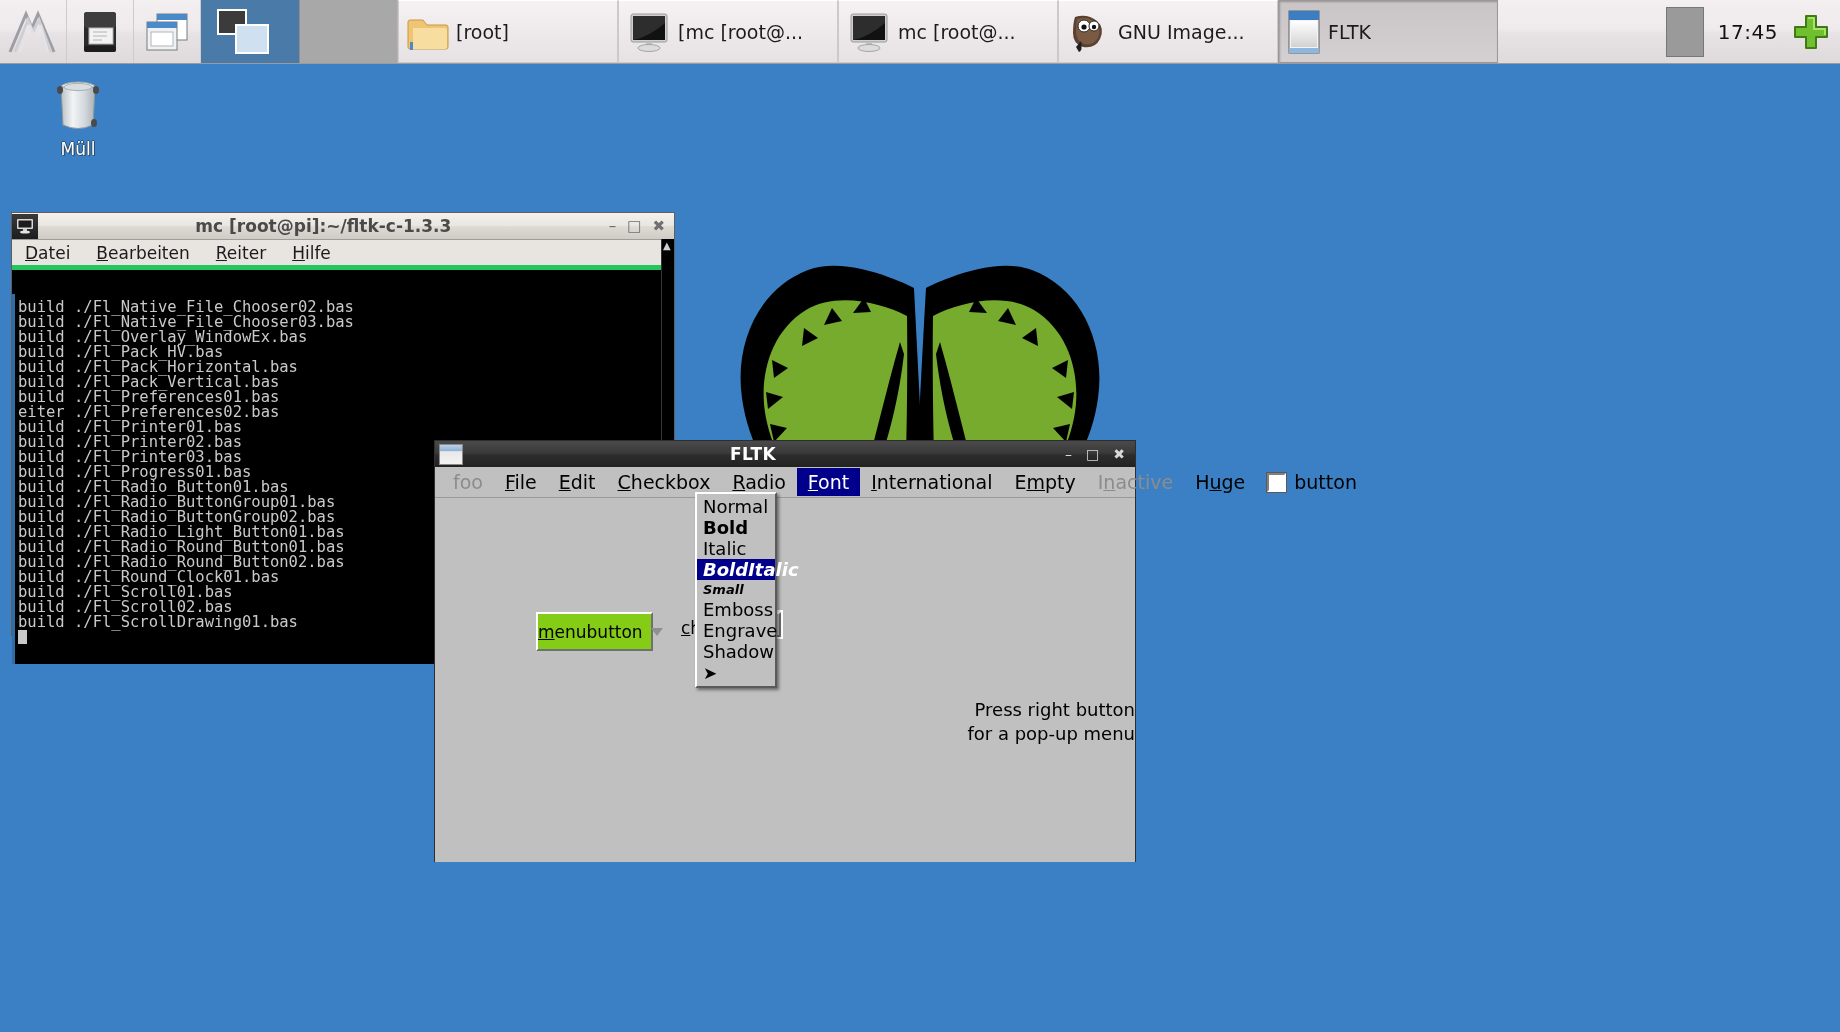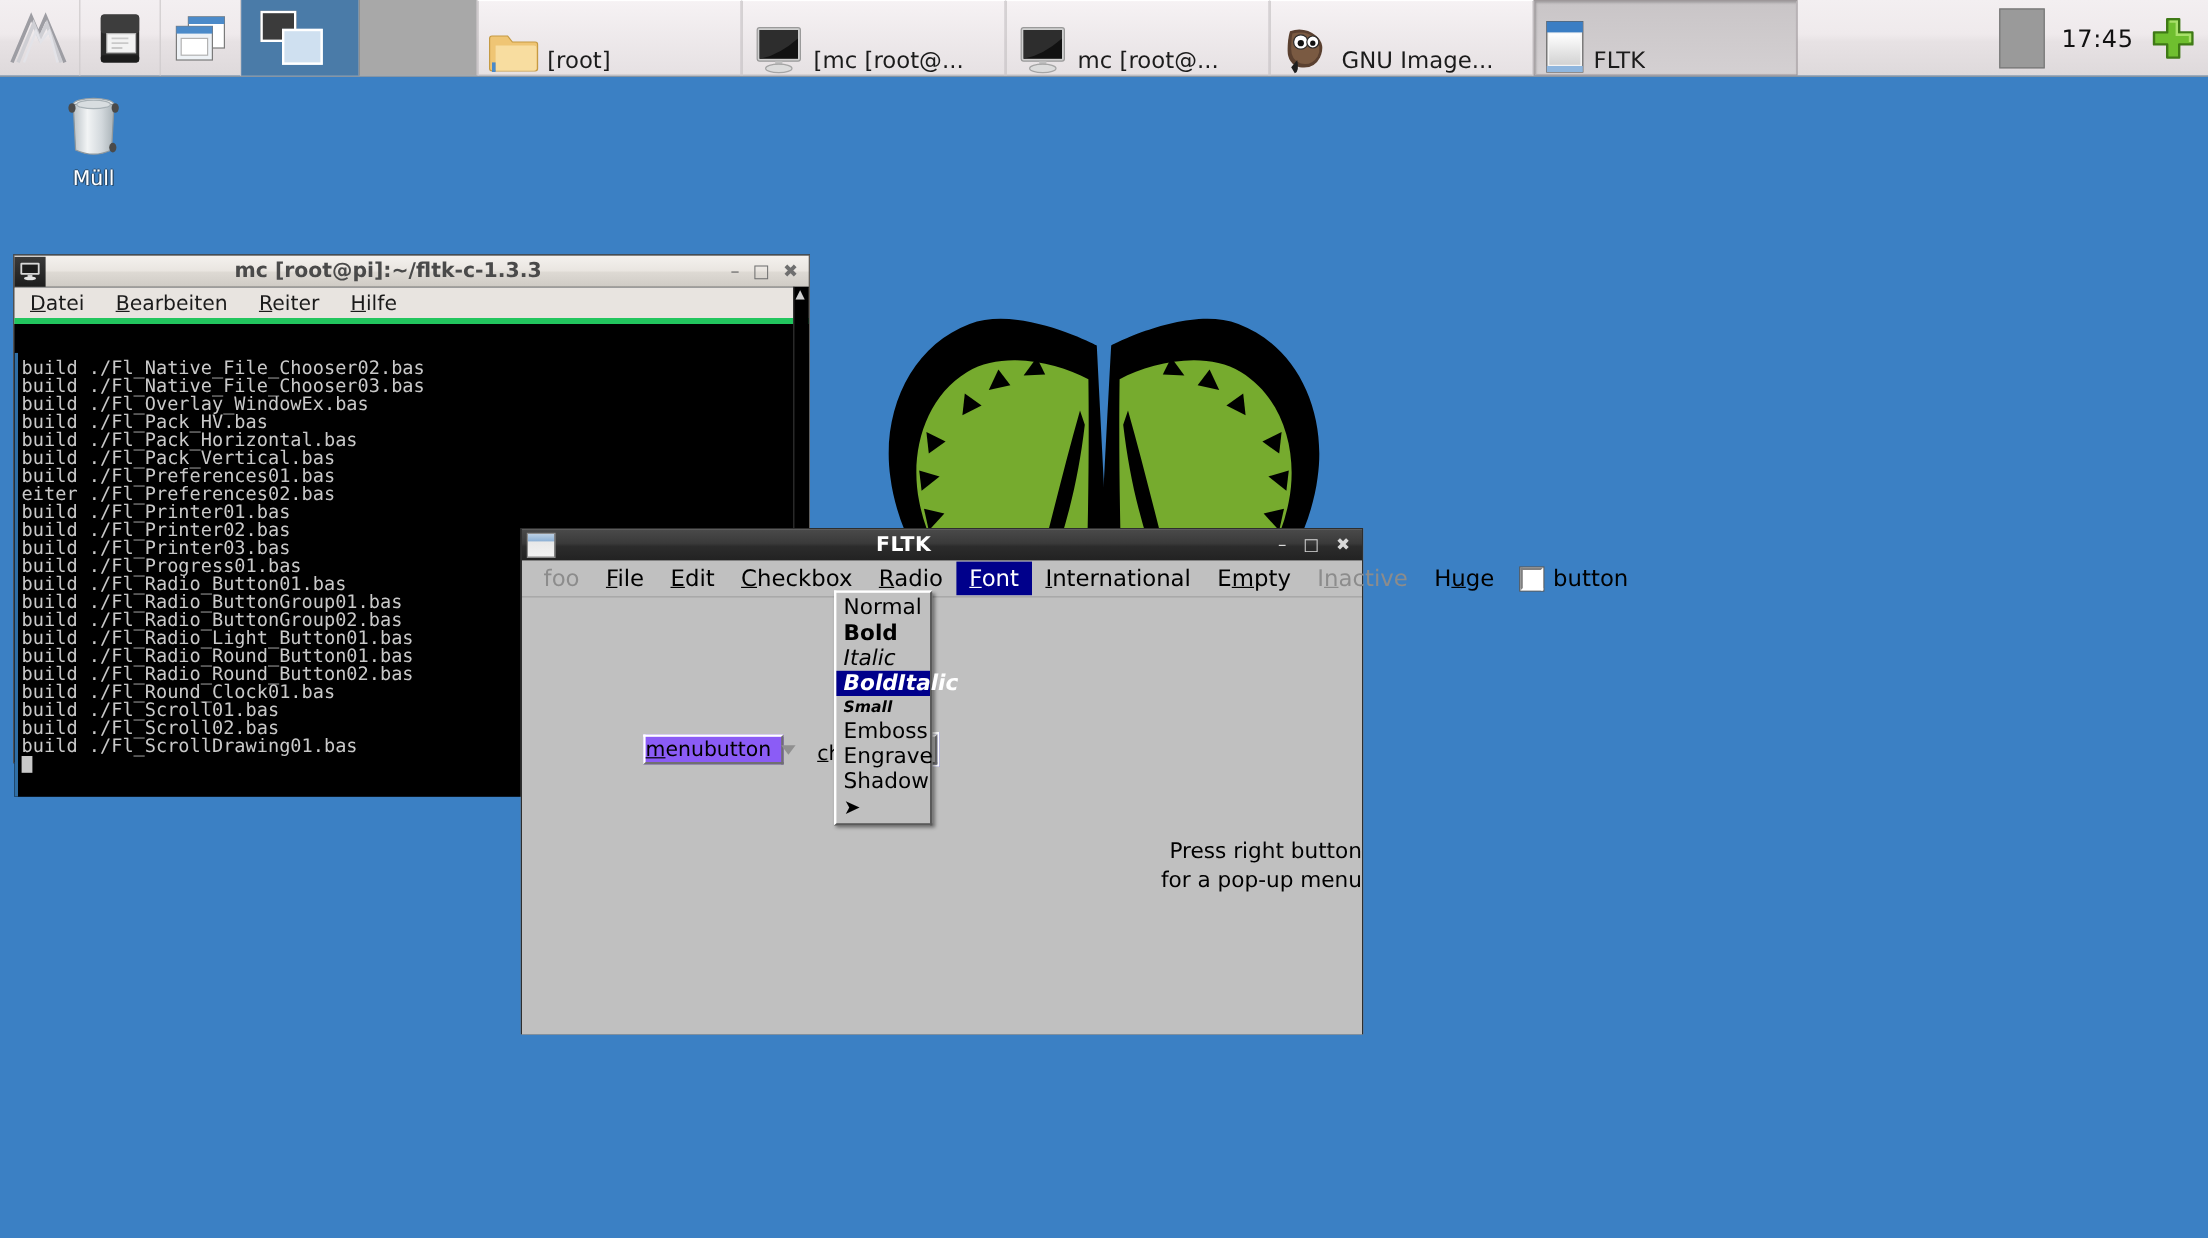--- a/index.html
+++ b/index.html
@@ -24,21 +24,21 @@
   .tb-pager{
     width:196px;display:flex;align-items:stretch;border-right:1px solid #b8b4b6;
   }
   .pager-cell{width:98px;position:relative;}
   .pager-cell.active{background:#4a7ba8;}
   .pager-cell.inactive{background:#a8a8a8;border-left:1px solid #8f8f8f;}
   .pg-win{position:absolute;border:2px solid #ffffff;background:#d8e4ef;}
 
   .tb-tasks{flex:1;display:flex;align-items:stretch;min-width:0;}
   .task-btn{
-    width:220px;display:flex;align-items:flex-end;gap:7px;padding:0 8px;
+    width:220px;display:flex;align-items:center;gap:7px;padding:0 8px;
     box-sizing:border-box;border-right:1px solid #c9c5c7;
     font-size:19px;color:#1b1b1b;white-space:nowrap;overflow:hidden;
   }
   .task-btn.raised{
     background:linear-gradient(to bottom,#f6f2f4,#e6e1e3);
     border:1px solid #cdc9cb;border-top:1px solid #ffffff;
   }
   .task-btn.pressed{
     background:linear-gradient(to bottom,#c9c5c7,#d4d0d2);
     border:1px solid #9d9799;box-shadow:inset 1px 1px 2px rgba(0,0,0,.25);
@@ -136,22 +136,22 @@
   .fcheckbox{
     width:15px;height:15px;background:#ffffff;
     border-top:2px solid #808080;border-left:2px solid #808080;
     border-right:2px solid #ffffff;border-bottom:2px solid #ffffff;
     box-shadow:0 0 0 1px #5a5a5a;
   }
   .fclient{position:relative;height:364px;background:#c0c0c0;}
 
   
   #menubutton{
-    position:absolute;left:101px;top:114px;width:117px;height:25px;
-    background:#8b5cf6;
+    position:absolute;left:101px;top:114px;width:117px;height:39px;
+    background:#84cc16;
     border-top:2px solid #ffffff;border-left:2px solid #ffffff;
     border-right:2px solid #707070;border-bottom:2px solid #707070;
     display:flex;align-items:center;justify-content:flex-start;gap:8px;
     font-size:17px;color:#000;box-sizing:border-box;
   }
   #menubutton u{text-decoration:underline;}
   .tri-down-outline{
     width:0;height:0;border-left:6px solid transparent;border-right:6px solid transparent;
     border-top:8px solid #909090;
   }
@@ -187,21 +187,21 @@
     background:#c0c0c0;
     border-top:2px solid #ffffff;border-left:2px solid #ffffff;
     border-right:2px solid #5a5a5a;border-bottom:2px solid #5a5a5a;
     box-shadow:2px 2px 3px rgba(0,0,0,.45);
     box-sizing:border-box;padding:2px 0;z-index:50;
   }
   .fmi{
     padding:1px 6px;font-size:18px;color:#000;line-height:19px;white-space:nowrap;
   }
   .fmi.bold{font-weight:bold;}
-  .fmi.italic{font-style:italic;}
+  .fmi.italic{}
   .fmi.bolditalic{font-weight:bold;font-style:italic;}
   .fmi.small{font-weight:bold;font-style:italic;font-size:13px;line-height:17px;}
   .fmi.highlight{background:#00008b;color:#ffffff;}
   .fmi.arrow{font-size:17px;line-height:19px;padding-top:2px;}
 </style>
 </head>
 <body>
 
 <div id="taskbar">
 

